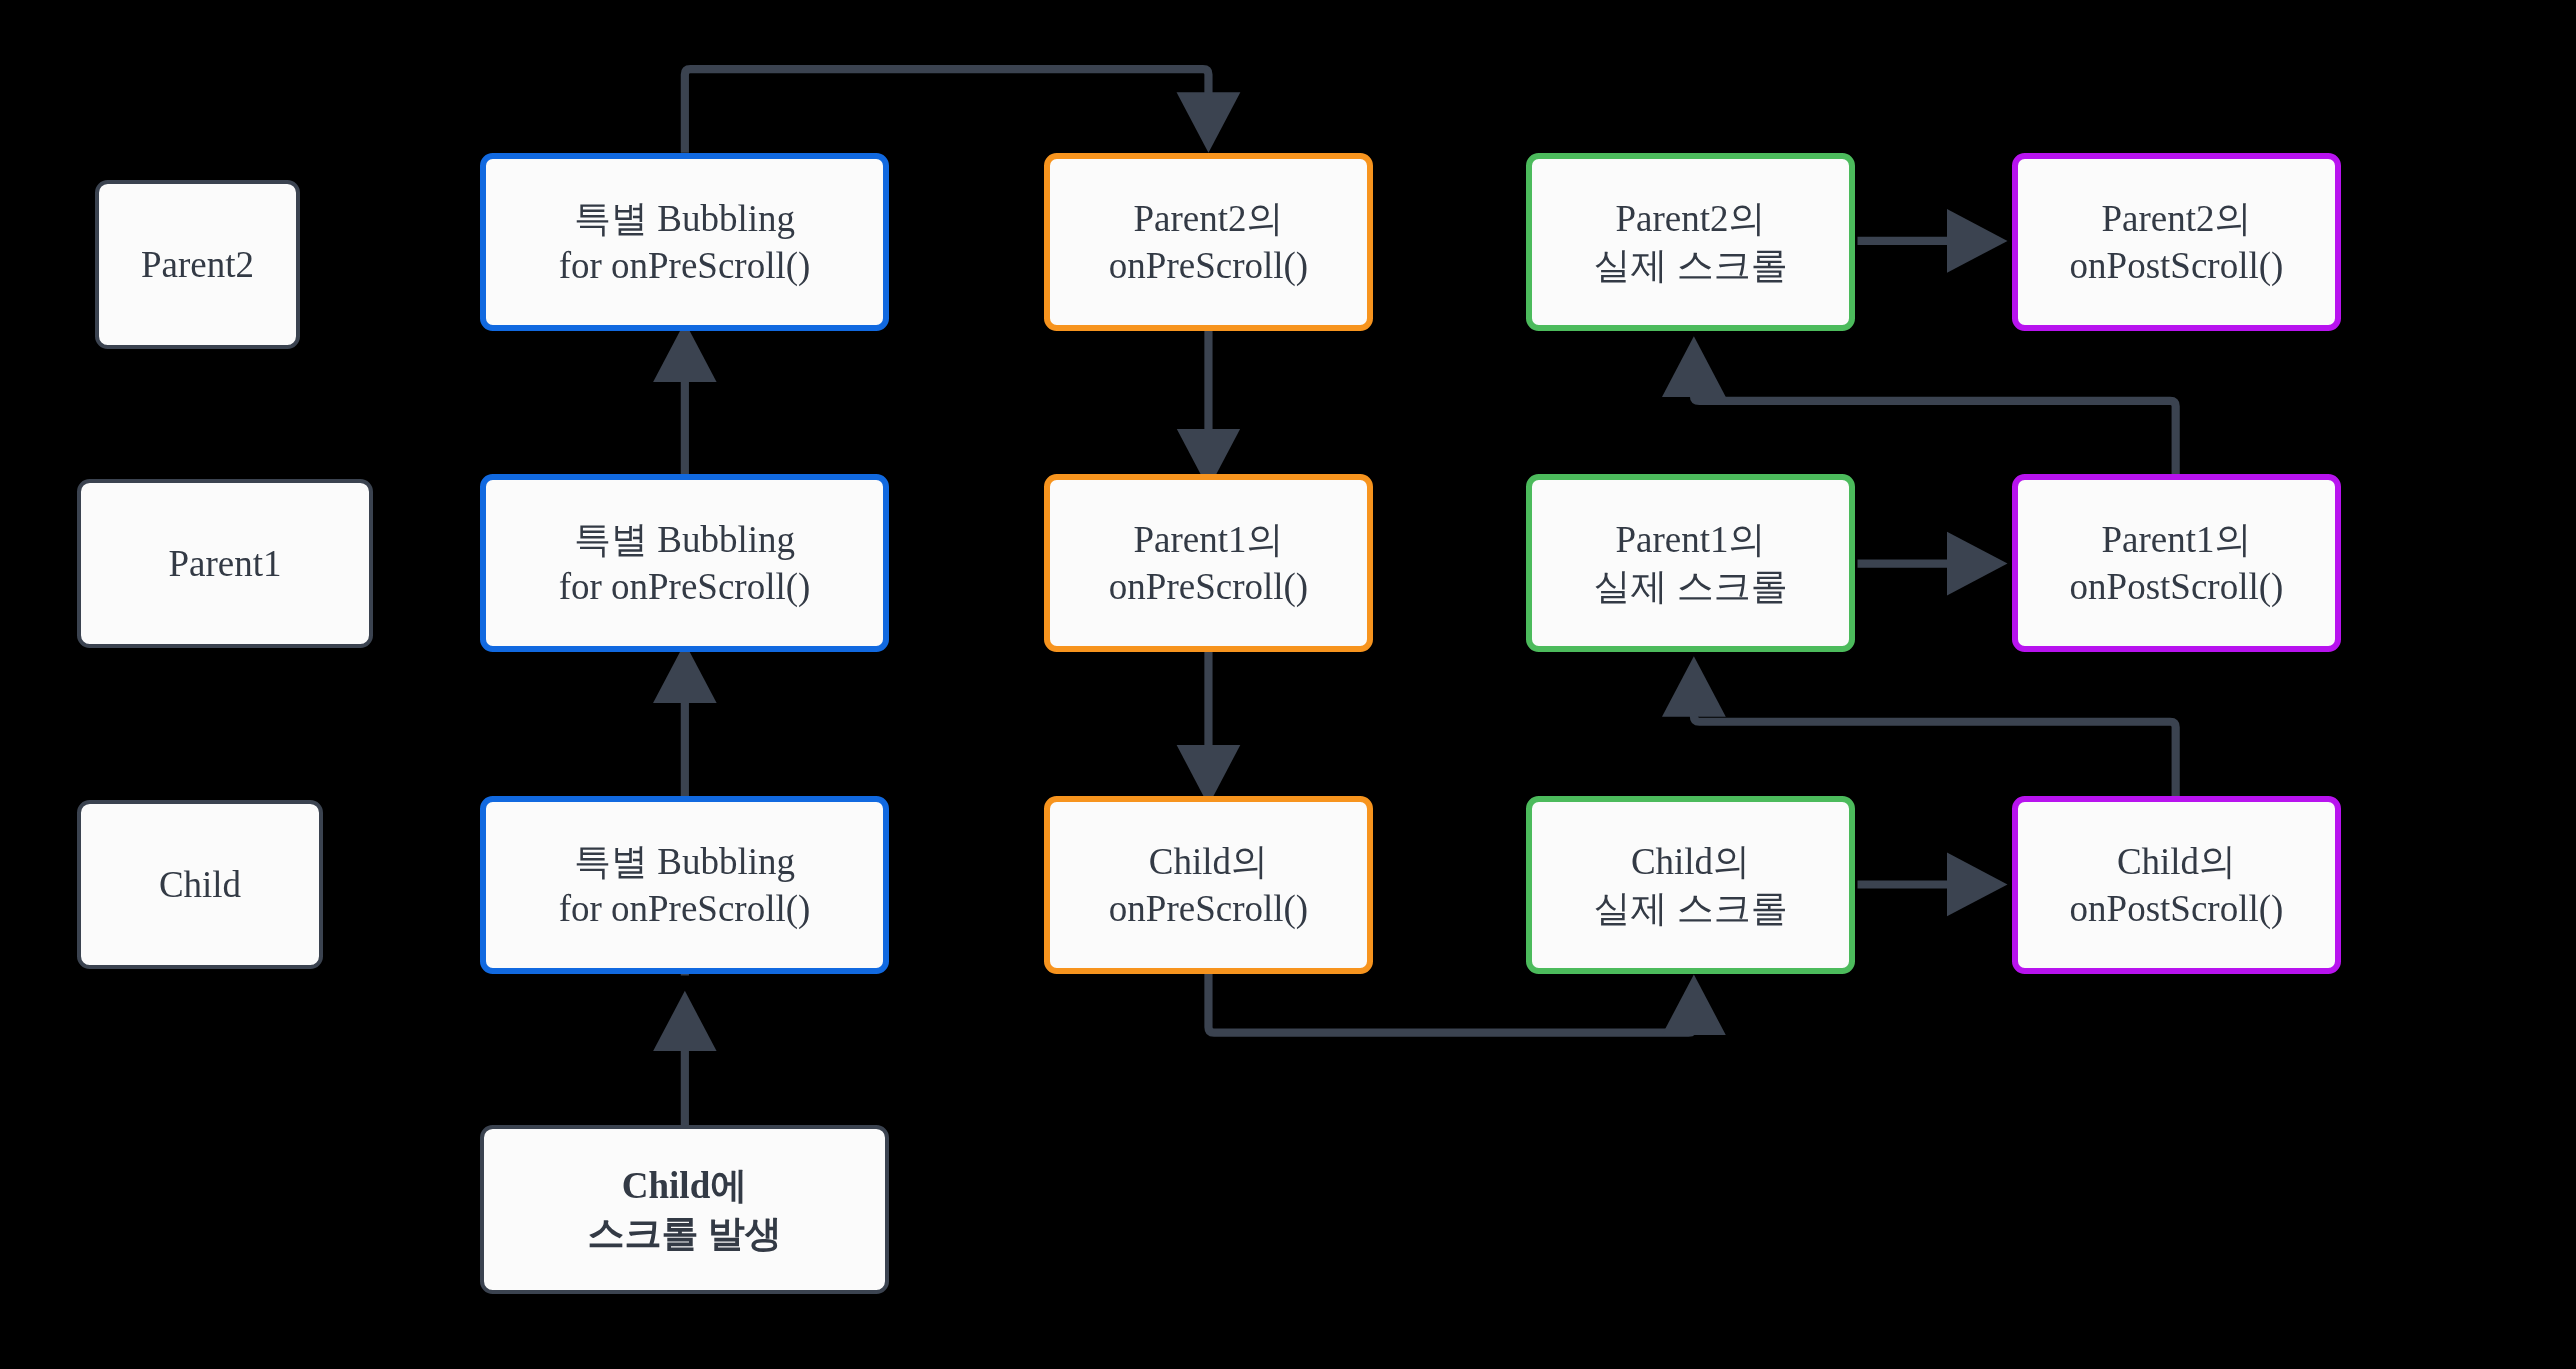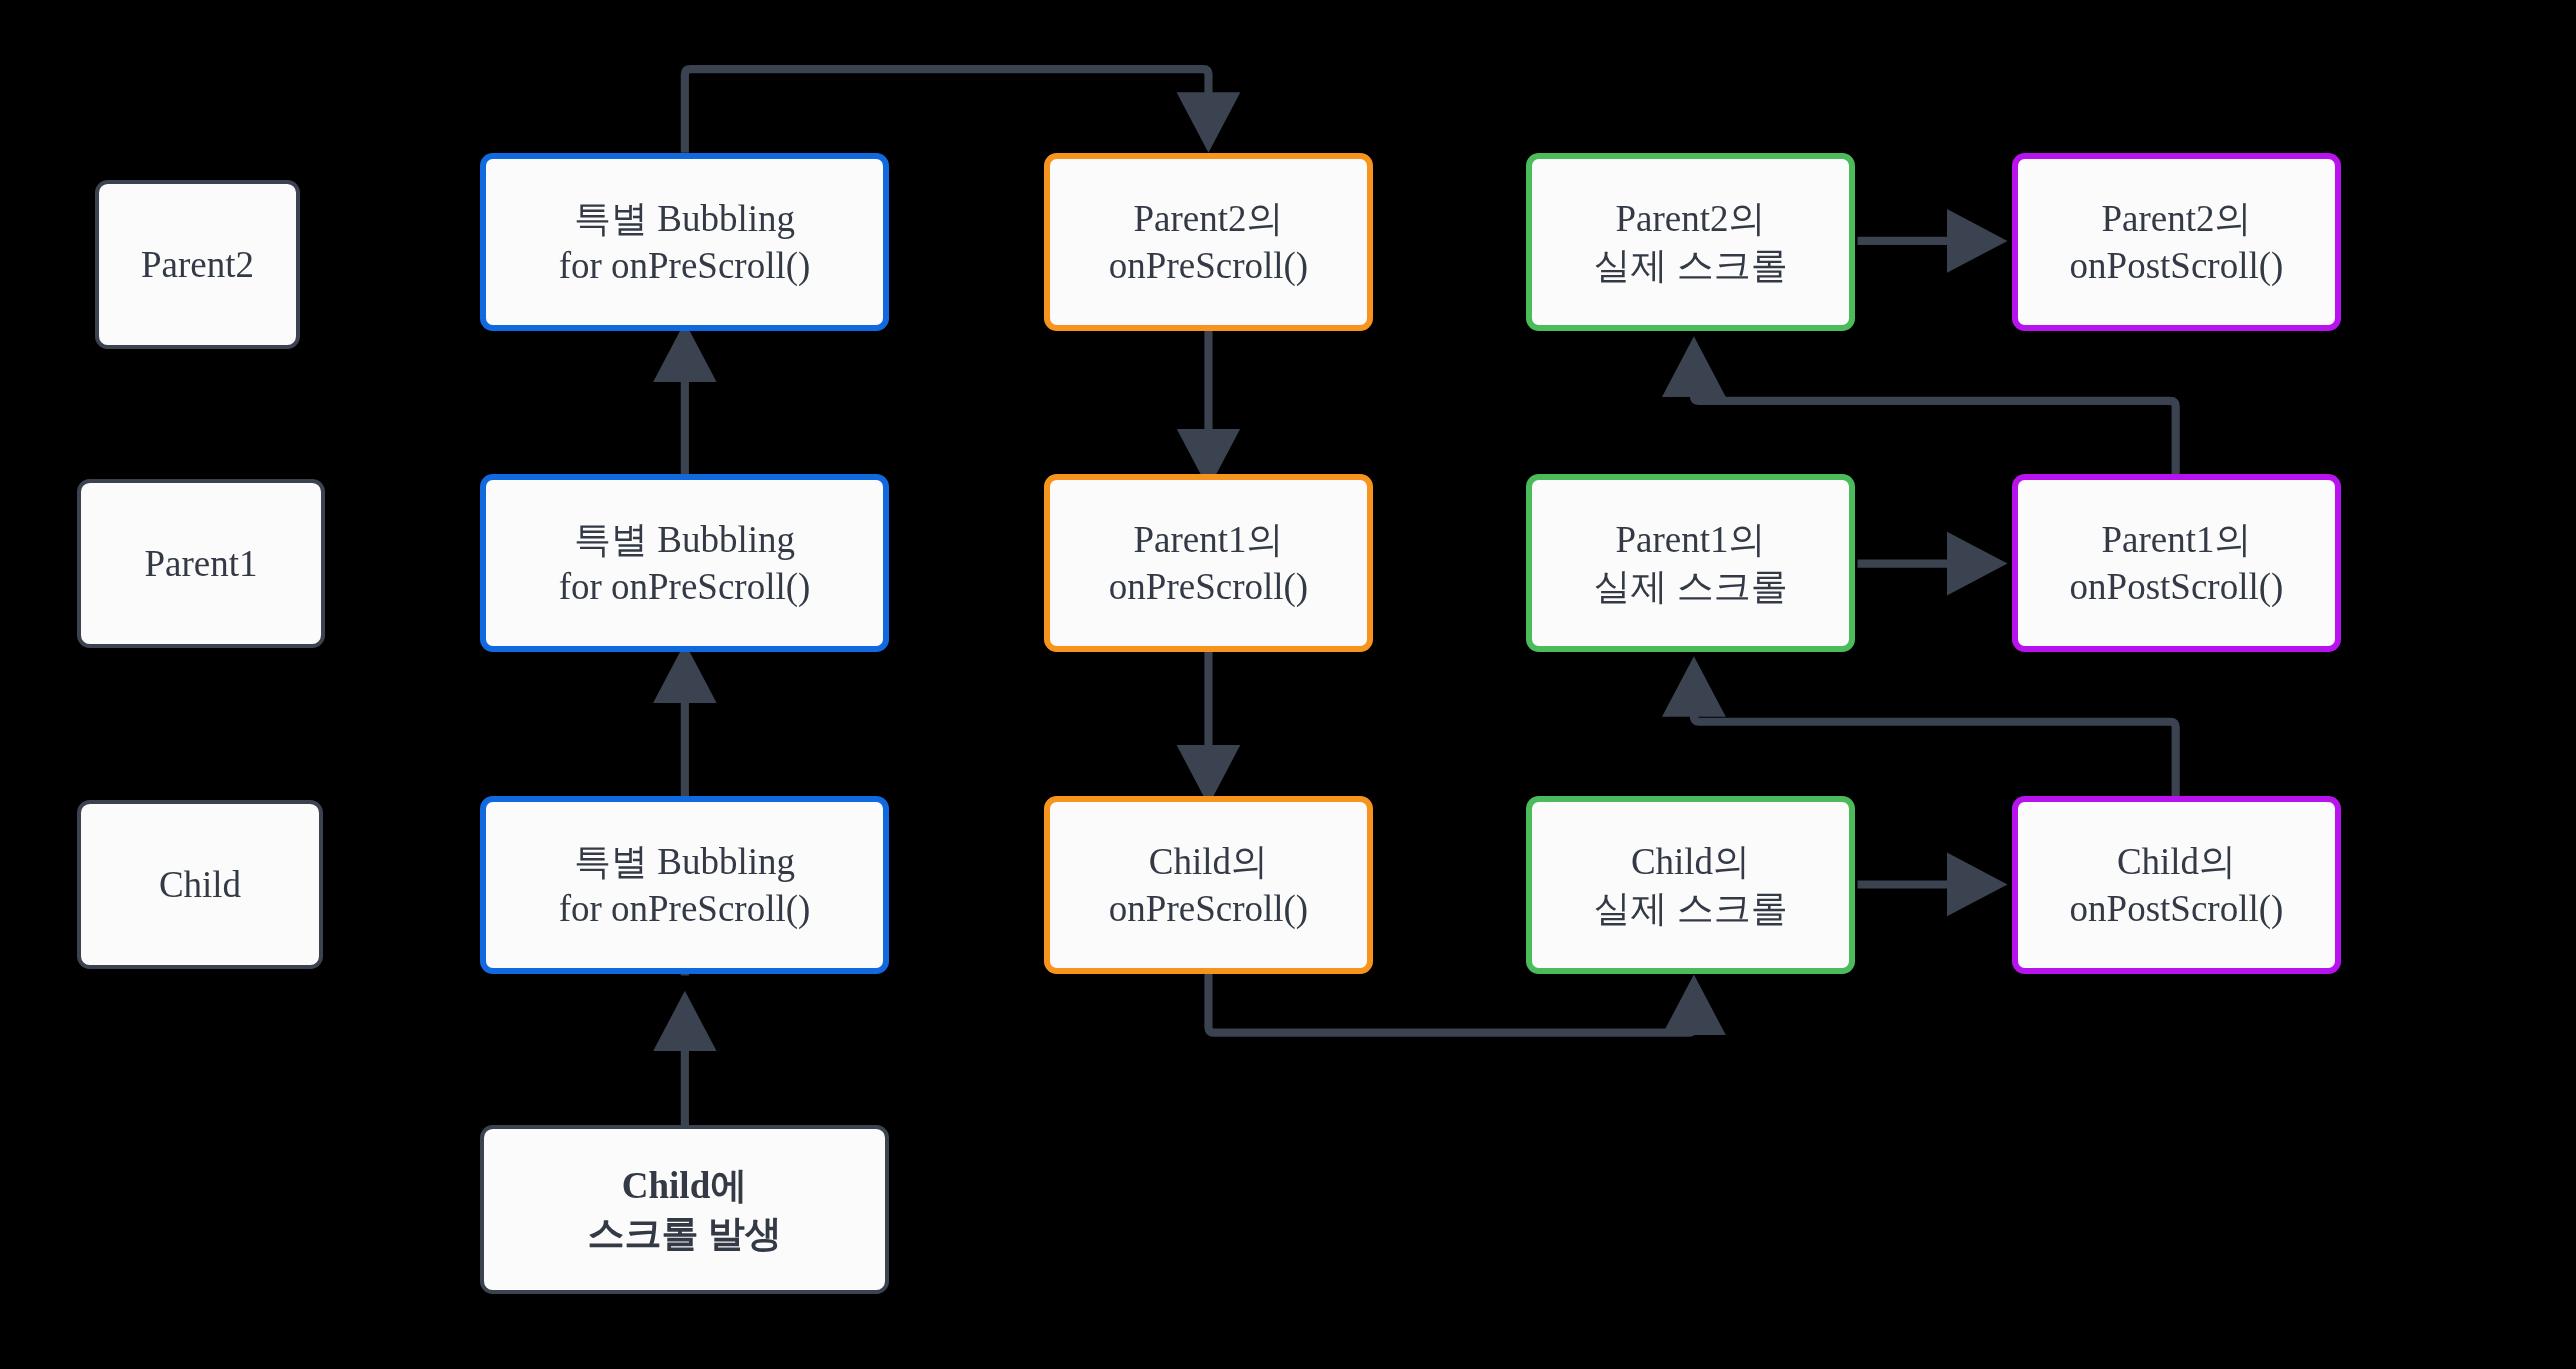--- a/index.html
+++ b/index.html
@@ -60,21 +60,21 @@
 
       <path d="M2043,620 L2190,620" marker-end="url(#ah)"></path>
 
       <path d="M2393,527 L2393,447 Q2393,441 2387,441 L1869,441 Q1863,441 1863,435 L1863,388" marker-end="url(#ah)"></path>
 
       <path d="M2043,265 L2190,265" marker-end="url(#ah)"></path>
     </g>
   </svg>
 
   <div class="node n-plain" style="left:95px;top:156px;width:205px;height:169px;margin-top:24px;">Parent2</div>
-  <div class="node n-plain" style="left:77px;top:479px;width:248px;height:169px;">Parent1</div>
+  <div class="node n-plain" style="left:77px;top:479px;width:296px;height:169px;">Parent1</div>
   <div class="node n-plain" style="left:77px;top:800px;width:246px;height:169px;">Child</div>
 
   <div class="node n-blue" style="left:480px;top:153px;width:409px;height:178px;">특별 Bubbling
 for onPreScroll()</div>
   <div class="node n-blue" style="left:480px;top:474px;width:409px;height:178px;">특별 Bubbling
 for onPreScroll()</div>
   <div class="node n-blue" style="left:480px;top:796px;width:409px;height:178px;">특별 Bubbling
 for onPreScroll()</div>
 
   <div class="node n-orange" style="left:1044px;top:153px;width:329px;height:178px;">Parent2의

